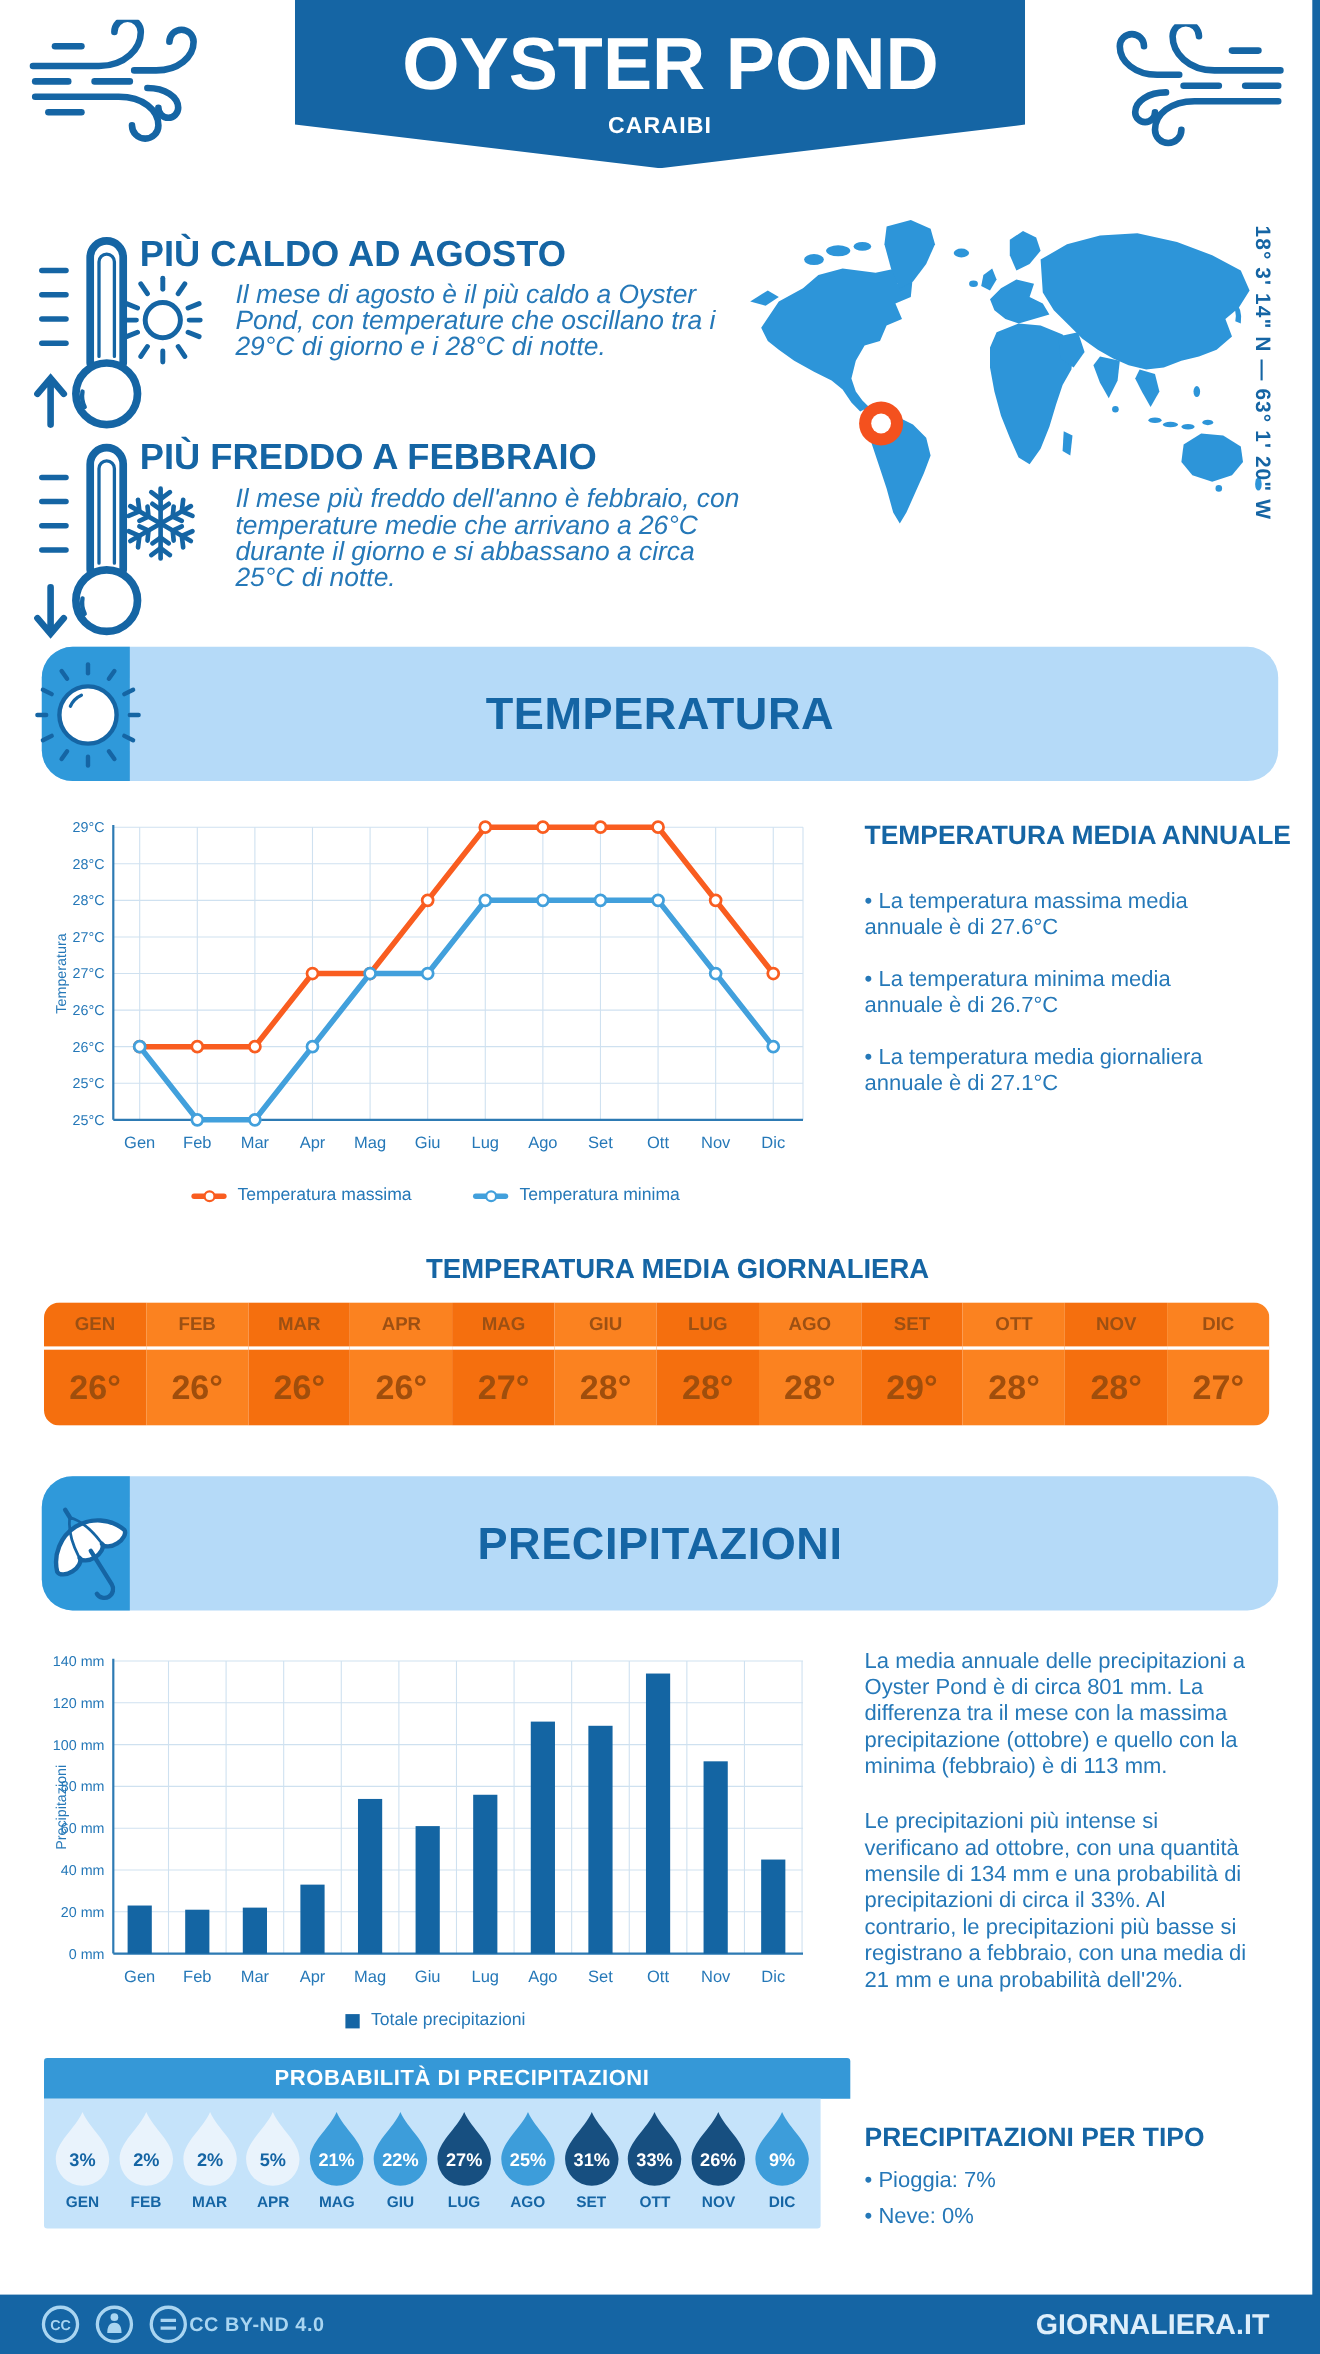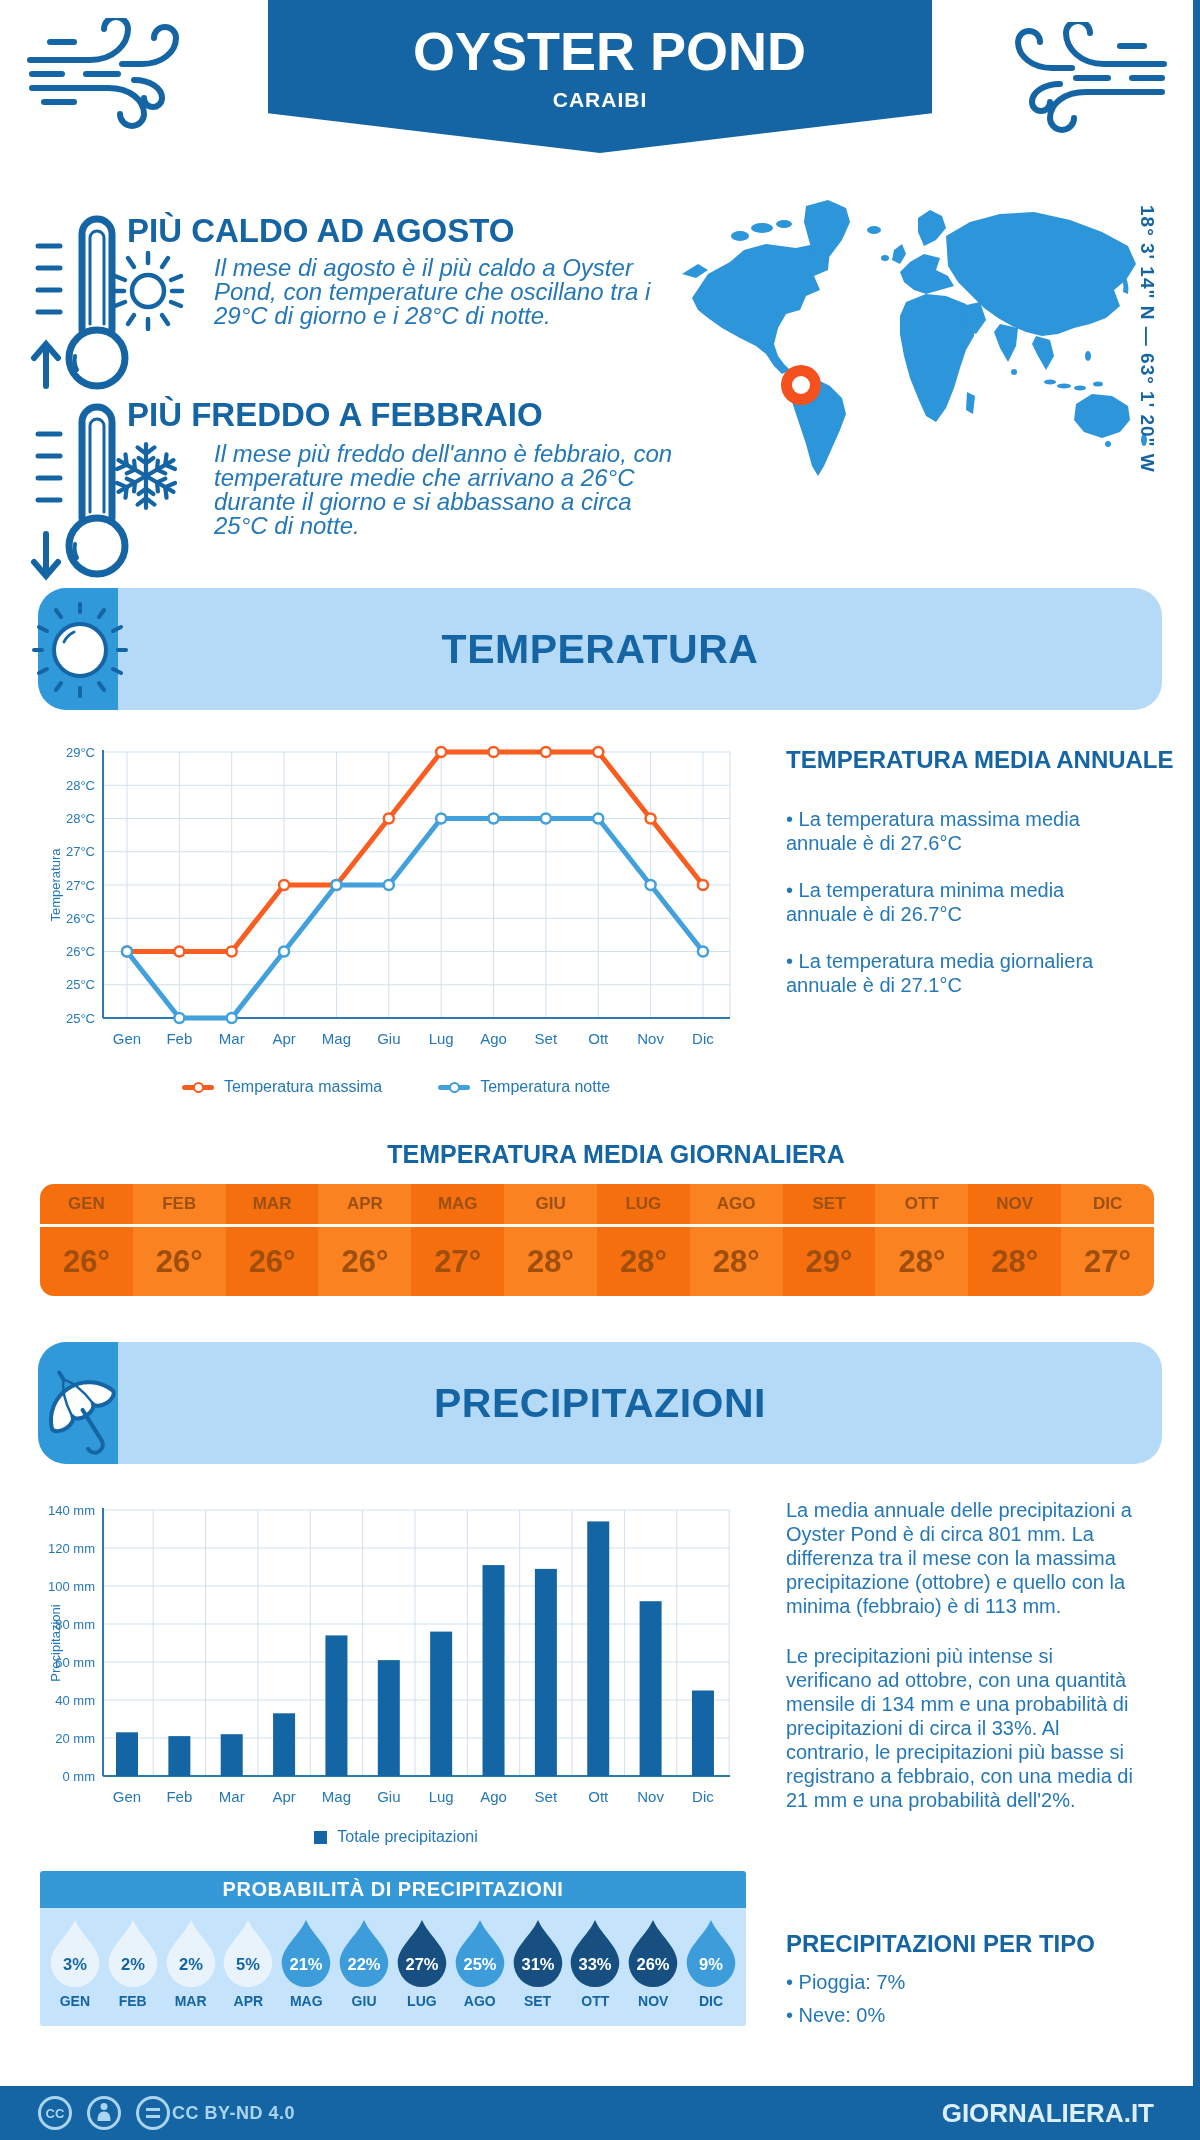--- a/index.html
+++ b/index.html
@@ -6,21 +6,21 @@
     --primary:#1565a4; --body:#2578b8; --light:#b5daf8; --accent:#2f99da;
     --map:#2d95d9; --orange:#f95d20; --grid:#cfe1f0; --axis:#2d7ab3;
   }
   html,body{margin:0;padding:0;background:#fff;}
   .page{position:relative;width:1200px;height:2140px;background:#fff;overflow:hidden;
         font-family:"Liberation Sans",sans-serif;}
   .abs{position:absolute;}
   
   .banner{left:268px;top:0;width:664px;height:153px;background:var(--primary);
           clip-path:polygon(0 0,100% 0,100% 74%,50% 100%,0 74%);text-align:center;color:#fff;}
-  .banner h1{margin:20px 0 0 0;font-size:54px;letter-spacing:0;font-weight:bold;padding-left:19px;}
+  .banner h1{margin:20px 0 0 0;font-size:67px;letter-spacing:0;font-weight:bold;padding-left:19px;}
   .banner .sub{margin-top:6px;font-size:21px;font-weight:bold;letter-spacing:1px;}
   
   .h-title{font-size:33px;font-weight:bold;color:var(--primary);white-space:nowrap;}
   .h-text{font-size:24px;line-height:24px;color:var(--body);font-style:italic;}
   
   .coords{left:1136px;top:205px;height:300px;writing-mode:vertical-rl;
           font-size:19px;font-weight:bold;color:var(--primary);letter-spacing:1px;
           display:flex;align-items:center;}
   .rborder{left:1193px;top:0;width:7px;height:2140px;background:var(--primary);}
   
@@ -54,21 +54,21 @@
        display:flex;}
   .tbl .col{flex:1;display:flex;flex-direction:column;}
   .col-a{background:#f56f0e;} .col-b{background:#fb8220;}
   .tbl .mh{height:40px;display:flex;align-items:center;justify-content:center;
            font-size:17px;font-weight:bold;color:#9c5013;border-bottom:3px solid #fff;}
   .tbl .mv{flex:1;display:flex;align-items:center;justify-content:center;
            font-size:31px;font-weight:bold;color:#a04e0c;}
   
   .prob-h{left:40px;top:1871px;width:706px;height:37px;background:#3598d7;color:#fff;
           display:flex;align-items:center;justify-content:center;font-size:20px;
-          font-weight:bold;letter-spacing:.5px;border-radius:3px 3px 0 0;}
+          font-weight:bold;letter-spacing:.5px;border-radius:3px 3px 0 0;padding-left:27px;}
   .prob-p{left:40px;top:1908px;width:706px;height:118px;background:#c5e3fa;
           display:flex;padding:10px 6px 0 6px;box-sizing:border-box;border-radius:0 0 3px 3px;}
   .dcell{flex:1;display:flex;flex-direction:column;align-items:center;}
   .dcell .mon{margin-top:5px;font-size:14px;font-weight:bold;color:var(--primary);}
   .types p{margin:0;font-size:20px;line-height:33px;color:var(--body);}
   
   .footer{left:0;top:2086px;width:1200px;height:54px;background:var(--primary);
           display:flex;align-items:center;}
   .footer .lic{font-size:18px;font-weight:bold;color:#a9d5f1;letter-spacing:.5px;}
   .footer .site{margin-left:auto;margin-right:46px;font-size:26px;font-weight:bold;color:#ddeefb;}
@@ -312,21 +312,21 @@
     <span class="lg-item">
       <span class="lg-line" style="background:#f95d20">
           <span class="lg-dot" style="border-color:#f95d20"></span>
         </span>
       <span>Temperatura massima</span>
     </span>
     <span class="lg-item">
       <span class="lg-line" style="background:#42a0dc">
           <span class="lg-dot" style="border-color:#42a0dc"></span>
         </span>
-      <span>Temperatura notte</span>
+      <span>Temperatura minima</span>
     </span>
   </div>
 
   <div class="abs blk-title" style="left:786px;top:746px;">TEMPERATURA MEDIA ANNUALE</div>
   <div class="abs bullets" style="left:786px;top:808px;width:352px;">
     <p>• La temperatura massima media annuale è di 27.6°C</p>
     <p>• La temperatura minima media annuale è di 26.7°C</p>
     <p>• La temperatura media giornaliera annuale è di 27.1°C</p>
   </div>
 

